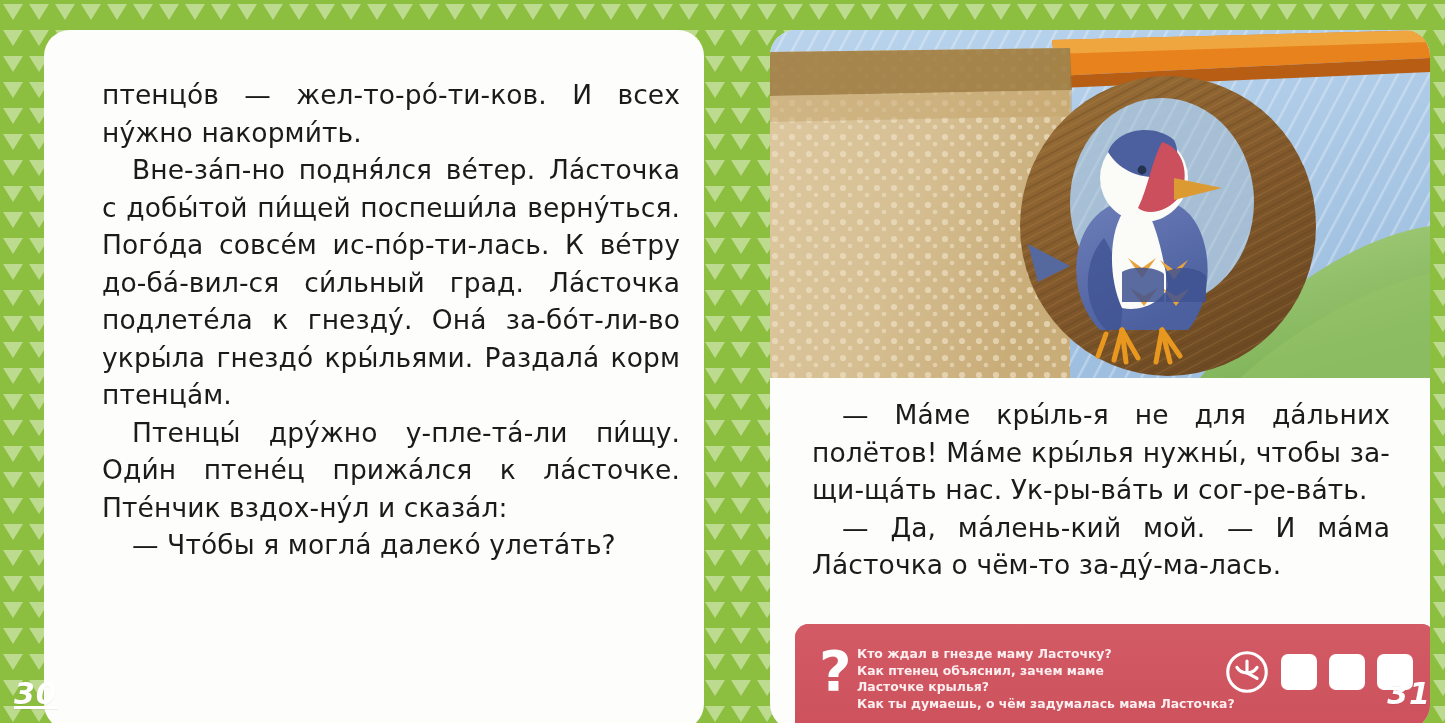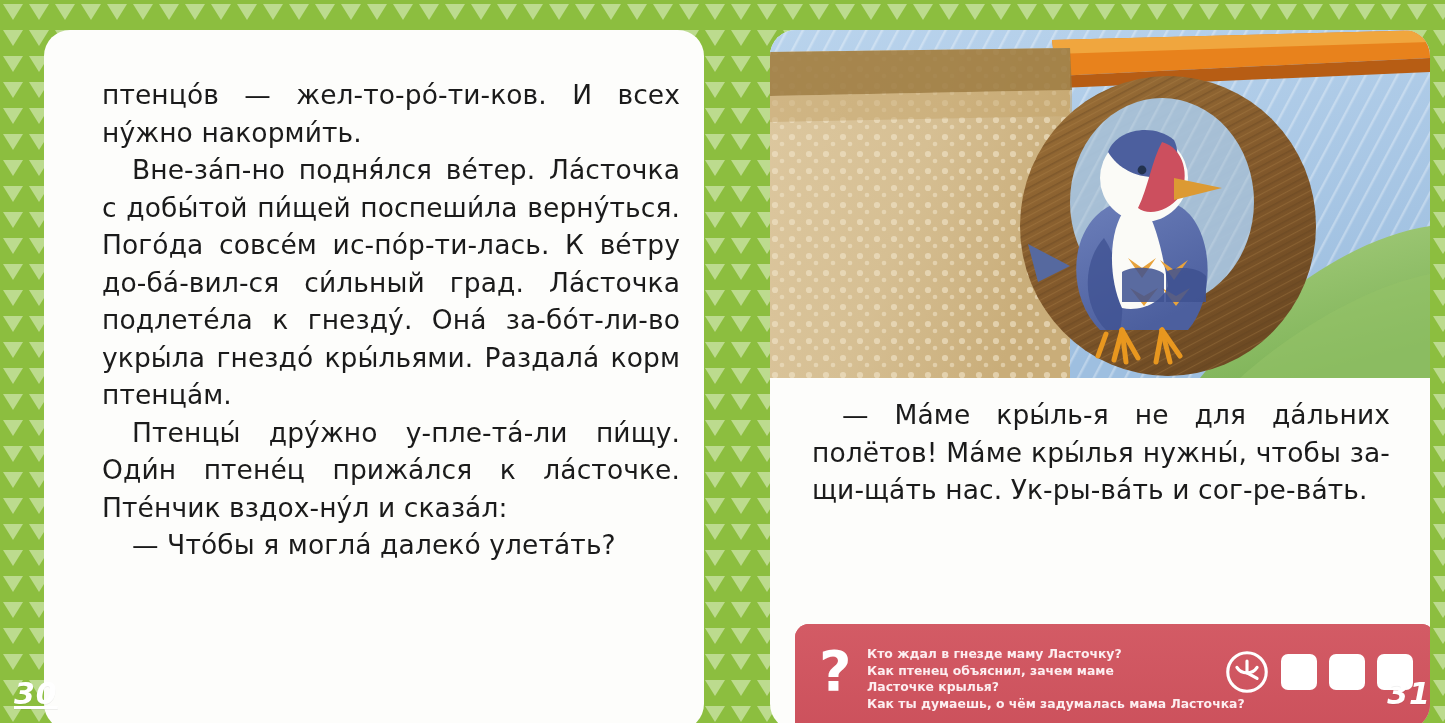--- a/index.html
+++ b/index.html
@@ -70,21 +70,21 @@
   }
   #qmark{
     position:absolute;left:24px;top:22px;
     color:#ffffff;font-size:56px;font-weight:bold;line-height:50px;
     font-family:"DejaVu Sans","Liberation Sans",sans-serif;
   }
   #question-lines{
     position:absolute;left:62px;top:22px;width:360px;
     color:#fdeef0;font-size:12.4px;line-height:16.6px;font-weight:bold;
   }
-  #question-lines div{white-space:nowrap;margin-left:10px;}
+  #question-lines div{white-space:nowrap;}
   #time-boxes{
     position:absolute;right:22px;top:26px;
     display:flex;align-items:center;gap:12px;
   }
   .tbox{
     width:36px;height:36px;background:#ffffff;border-radius:7px;
   }
   #clock-icon{width:44px;height:44px;}
 
   
@@ -221,20 +221,21 @@
           <path d="M392 300 L400 332"></path>
           <path d="M392 300 L410 326"></path>
         <path d="M336 304 L328 326"></path>
       </g>
     </svg>
   </div>
 
   <div id="right-text-wrap">
     <div id="right-text" class="bodytext">
       <p class="para indent last-line-left">— Ма́ме кры́ль-я не для да́льних полётов! Ма́ме кры́лья нужны́, чтобы за-щи-ща́ть нас. Ук-ры-ва́ть и сог-ре-ва́ть.</p>
+      <p class="para indent last-line-left">— Да, ма́лень-кий мой. — И ма́ма Ла́сточка о чём-то за-ду́-ма-лась.</p>
     </div>
   </div>
 
   <div id="question-strip">
     <div class="inner"></div>
     <div id="qmark">?</div>
     <div id="question-lines">
       <div>Кто ждал в гнезде маму Ласточку?</div>
       <div>Как птенец объяснил, зачем маме</div>
       <div>Ласточке крылья?</div>

